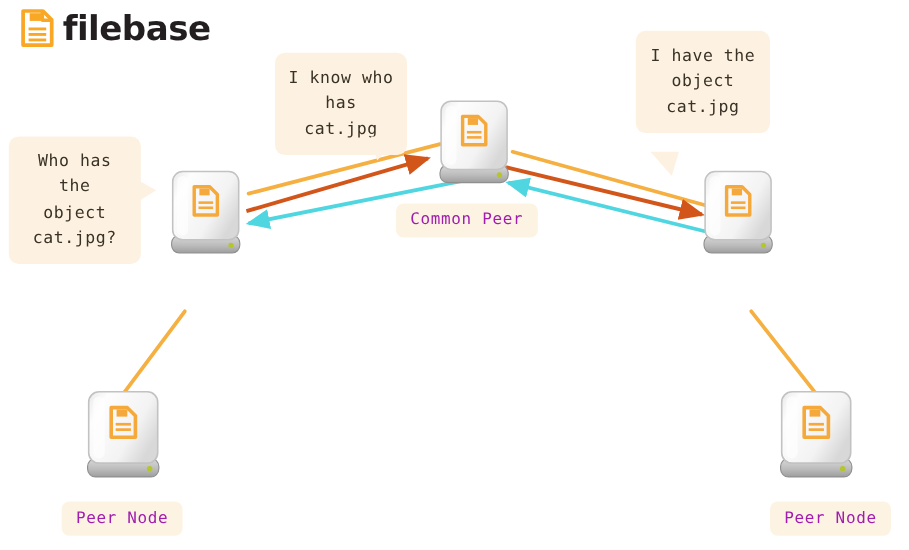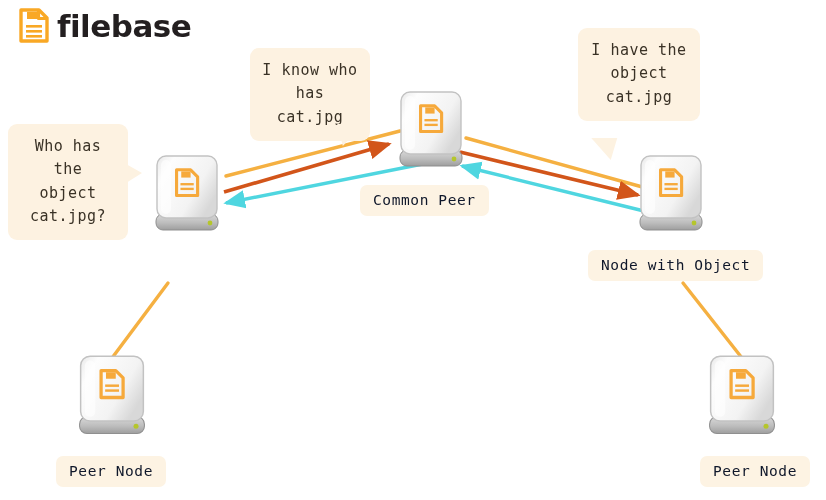--- a/index.html
+++ b/index.html
@@ -25,21 +25,21 @@
 
   
   .drive{position:absolute;}
   .drive svg{display:block;}
 
   
   .pill{
     position:absolute;
     background:#fdf3e3;
     border-radius:7px;
-    color:#0f172a;
+    color:#a21caf;
     font-family:"DejaVu Sans Mono", monospace;
     font-size:14.5px;
     letter-spacing:0.6px;
     white-space:nowrap;
     padding:6px 13px 7px 13px;
     line-height:1.25;
   }
 
   
   .bubble{
@@ -207,19 +207,18 @@
         <rect x="8" y="3" width="12" height="8" fill="#F6A93B"></rect>
         <rect x="7" y="18" width="17" height="3" fill="#F6A93B"></rect>
         <rect x="7" y="24" width="17" height="3" fill="#F6A93B"></rect>
       </g>
     </svg>
   </div>
 
 
   <div class="pill" style="left:360px;top:185px;">Common Peer</div>
 
-  <div class="pill" style="left:588px;top:250px;">Node with Object</div>
 
   <div class="pill" style="left:56px;top:456px;">Peer Node</div>
 
   <div class="pill" style="left:700px;top:456px;">Peer Node</div>
 
 </div>
 
 </body></html>

